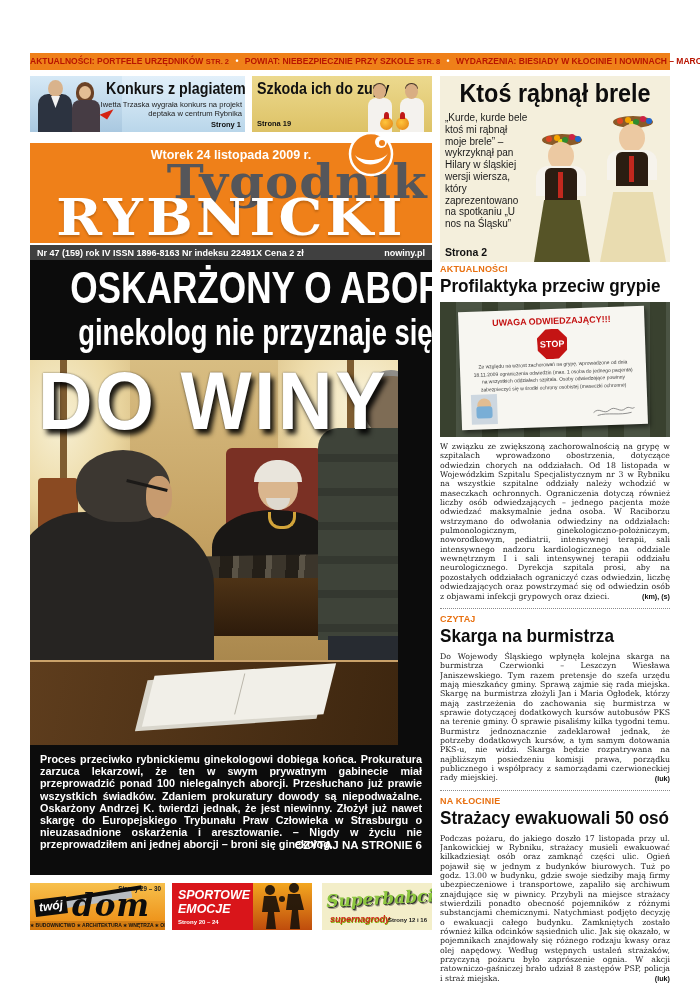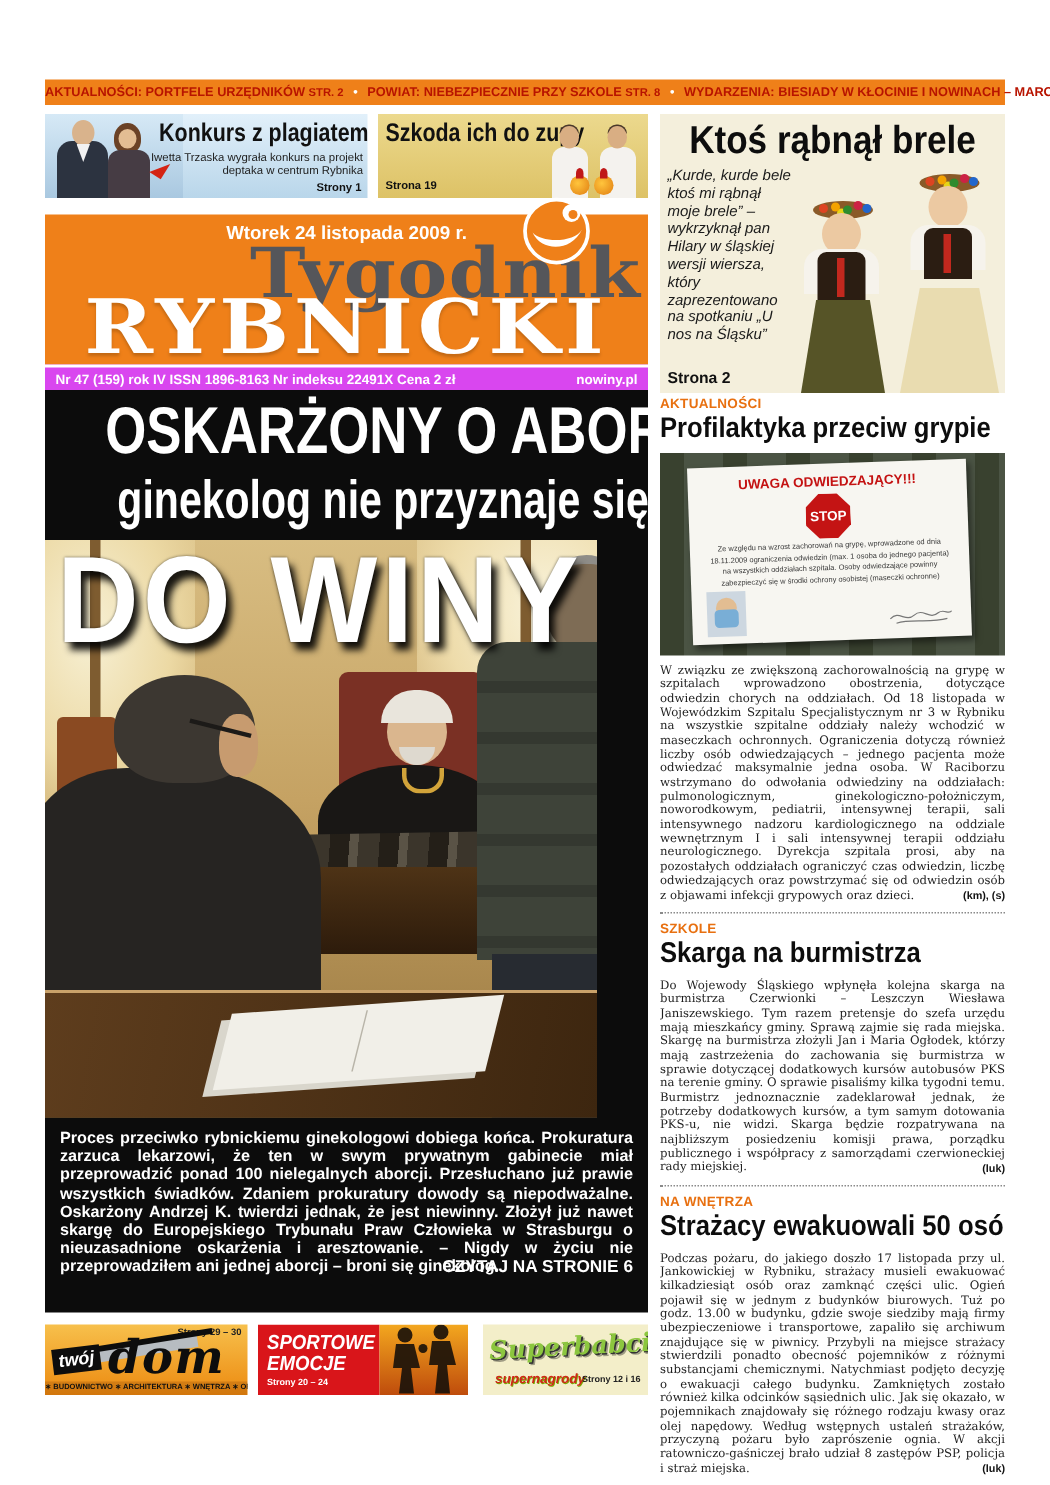--- a/index.html
+++ b/index.html
@@ -46,21 +46,21 @@
   .chef-hair{position:absolute;width:13px;height:6px;background:#4a382a;border-radius:6px 6px 0 0;top:-15px;left:5px;}
   .fruit{position:absolute;bottom:2px;width:13px;height:13px;border-radius:50%;background:radial-gradient(circle at 40% 40%,#ffc53d,#e07c10);}
   .c1 .fruit{left:12px;}
   .c2 .fruit{left:-4px;}
   .fruit::after{content:"";position:absolute;left:4px;top:-5px;width:5px;height:7px;background:#c01818;border-radius:50% 50% 0 0;}
 
   
   .t3{position:absolute;left:440px;top:76px;width:230px;height:186px;background:#f4efdc;overflow:hidden;}
   .t3-title{position:absolute;left:2px;top:2px;width:226px;text-align:center;font-size:26px;font-weight:bold;color:#0d0d0d;
             transform:scaleX(0.9);white-space:nowrap;}
-  .t3-quote{position:absolute;left:5px;top:36px;width:86px;font-size:10px;line-height:1.18;color:#1a1a1a;font-style:italic;}
+  .t3-quote{position:absolute;left:5px;top:36px;width:86px;font-size:10px;line-height:1.18;color:#1a1a1a;}
   .t3-page{position:absolute;left:5px;bottom:4px;font-size:10.5px;font-weight:bold;color:#111;}
   .girls{position:absolute;right:0;top:32px;width:146px;height:154px;}
   .girl{position:absolute;bottom:0;}
   .g1{left:6px;width:64px;height:128px;}
   .g2{left:74px;width:70px;height:146px;}
   .crown{position:absolute;left:12px;top:0;width:40px;height:12px;border-radius:50%;background:#8a5a28;}
   .crown::before{content:"";position:absolute;left:4px;top:2px;width:6px;height:6px;border-radius:50%;background:#d42;
      box-shadow:8px -1px 0 #f5a300,16px 1px 0 #2e8b2e,23px -2px 0 #cc2244,29px 0 0 #2266cc,12px 3px 0 #e6d417;}
   .face{position:absolute;left:18px;top:8px;width:26px;height:28px;background:#ecc9a2;border-radius:50%;}
   .blouse{position:absolute;left:6px;top:32px;width:50px;height:30px;background:#f6f3ec;border-radius:12px 12px 0 0;}
@@ -74,21 +74,21 @@
   .g2 .vest{left:18px;top:36px;}
 
   
   .masthead{position:absolute;left:30px;top:143px;width:402px;height:117px;background:#ef8019;}
   .m-date{position:absolute;left:0;top:5px;width:100%;text-align:center;color:#fff;font-weight:bold;font-size:12.5px;}
   .m-top{position:absolute;right:4px;top:16px;font-family:"DejaVu Serif",serif;font-weight:bold;color:#55565a;
          font-size:46px;line-height:1;letter-spacing:1px;transform:scaleX(1.08);transform-origin:right;white-space:nowrap;}
   .m-bottom{position:absolute;left:0;top:50px;width:100%;text-align:center;font-family:"DejaVu Serif",serif;font-weight:bold;
             color:#ffffff;font-size:50px;line-height:1;letter-spacing:3px;transform:scaleX(1.1);white-space:nowrap;
             text-shadow:0 2px 2px rgba(60,30,0,0.25);}
-  .m-strip{position:absolute;left:0;bottom:0;width:100%;height:17px;background:#d946ef;border-top:2px solid #fff;
+  .m-strip{position:absolute;left:0;bottom:0;width:100%;height:17px;background:#404040;border-top:2px solid #fff;
            box-sizing:border-box;display:flex;justify-content:space-between;align-items:center;padding:0 7px;
            color:#fff;font-weight:bold;font-size:9px;}
   .m-logo{position:absolute;left:318px;top:-12px;width:46px;height:46px;}
 
   
   .mainstory{position:absolute;left:30px;top:260px;width:402px;height:615px;background:#0c0c0c;overflow:hidden;}
   .kick1{margin-top:4px;text-align:center;color:#fff;font-weight:bold;font-size:44px;line-height:48px;
          transform:scaleX(0.8);white-space:nowrap;}
   .kick2{text-align:center;color:#fff;font-weight:bold;font-size:36px;line-height:42px;
          transform:scaleX(0.76);white-space:nowrap;}
@@ -311,30 +311,30 @@
           </div>
         </div>
       </div>
       <div class="body-serif">W związku ze zwiększoną zachorowalnością na grypę w szpitalach wprowadzono obostrzenia, dotyczące odwiedzin chorych na oddziałach. Od 18 listopada w Wojewódzkim Szpitalu Specjalistycznym nr 3 w Rybniku na wszystkie szpitalne oddziały należy wchodzić w maseczkach ochronnych. Ograniczenia dotyczą również liczby osób odwiedzających – jednego pacjenta może odwiedzać maksymalnie jedna osoba. W Raciborzu wstrzymano do odwołania odwiedziny na oddziałach: pulmonologicznym, ginekologiczno-położniczym, noworodkowym, pediatrii, intensywnej terapii, sali intensywnego nadzoru kardiologicznego na oddziale wewnętrznym I i sali intensywnej terapii oddziału neurologicznego. Dyrekcja szpitala prosi, aby na pozostałych oddziałach ograniczyć czas odwiedzin, liczbę odwiedzających oraz powstrzymać się od odwiedzin osób z objawami infekcji grypowych oraz dzieci.</div>
       <div class="byline">(km), (s)</div>
     </div>
 
     <div class="divider"></div>
 
     <div>
-      <div class="sec-label">SZKOLE</div>
+      <div class="sec-label">CZYTAJ</div>
       <div class="sec-title">Skarga na burmistrza</div>
       <div class="body-serif">Do Wojewody Śląskiego wpłynęła kolejna skarga na burmistrza Czerwionki – Leszczyn Wiesława Janiszewskiego. Tym razem pretensje do szefa urzędu mają mieszkańcy gminy. Sprawą zajmie się rada miejska. Skargę na burmistrza złożyli Jan i Maria Ogłodek, którzy mają zastrzeżenia do zachowania się burmistrza w sprawie dotyczącej dodatkowych kursów autobusów PKS na terenie gminy. O sprawie pisaliśmy kilka tygodni temu. Burmistrz jednoznacznie zadeklarował jednak, że potrzeby dodatkowych kursów, a tym samym dotowania PKS-u, nie widzi. Skarga będzie rozpatrywana na najbliższym posiedzeniu komisji prawa, porządku publicznego i współpracy z samorządami czerwioneckiej rady miejskiej.</div>
       <div class="byline">(luk)</div>
     </div>
 
     <div class="divider"></div>
 
     <div>
-      <div class="sec-label">NA WNĘTRZA</div>
+      <div class="sec-label">NA KŁOCINIE</div>
       <div class="sec-title">Strażacy ewakuowali 50 osób</div>
       <div class="body-serif">Podczas pożaru, do jakiego doszło 17 listopada przy ul. Jankowickiej w Rybniku, strażacy musieli ewakuować kilkadziesiąt osób oraz zamknąć części ulic. Ogień pojawił się w jednym z budynków biurowych. Tuż po godz. 13.00 w budynku, gdzie swoje siedziby mają firmy ubezpieczeniowe i transportowe, zapaliło się archiwum znajdujące się w piwnicy. Przybyli na miejsce strażacy stwierdzili ponadto obecność pojemników z różnymi substancjami chemicznymi. Natychmiast podjęto decyzję o ewakuacji całego budynku. Zamkniętych zostało również kilka odcinków sąsiednich ulic. Jak się okazało, w pojemnikach znajdowały się różnego rodzaju kwasy oraz olej napędowy. Według wstępnych ustaleń strażaków, przyczyną pożaru było zaprószenie ognia. W akcji ratowniczo-gaśniczej brało udział 8 zastępów PSP, policja i straż miejska.</div>
       <div class="byline">(luk)</div>
     </div>
 
   </div>
 
   <div class="ad ad1">
     <div class="ad1-pages">Strony 29 – 30</div>
     <div class="roof-fill"></div>

